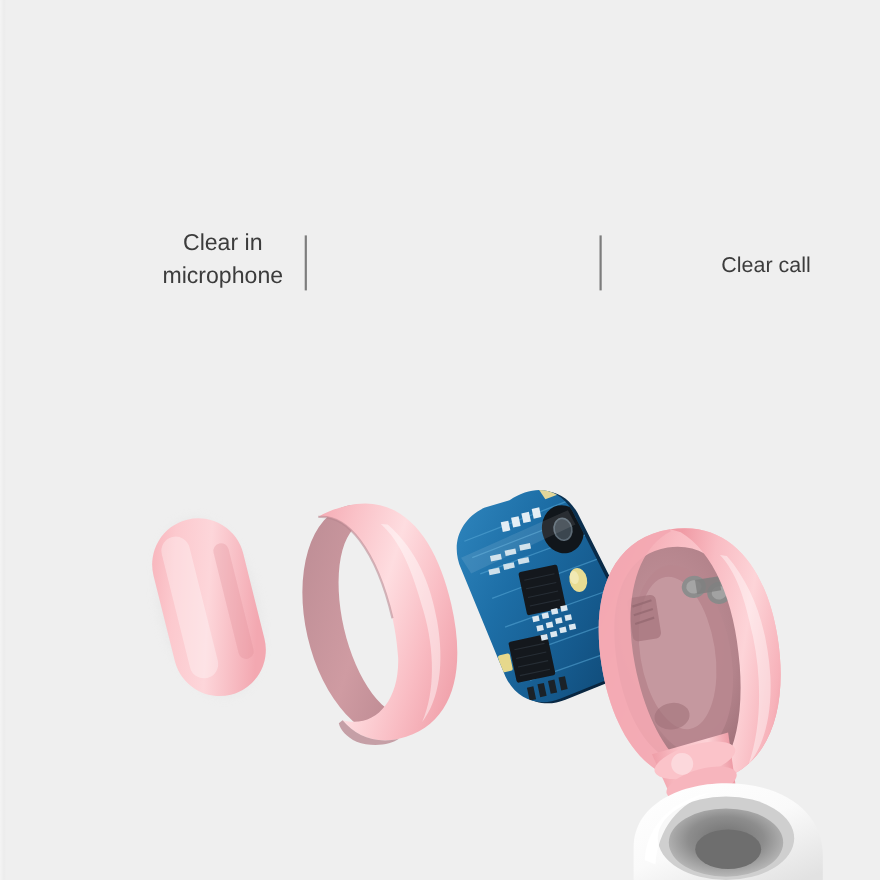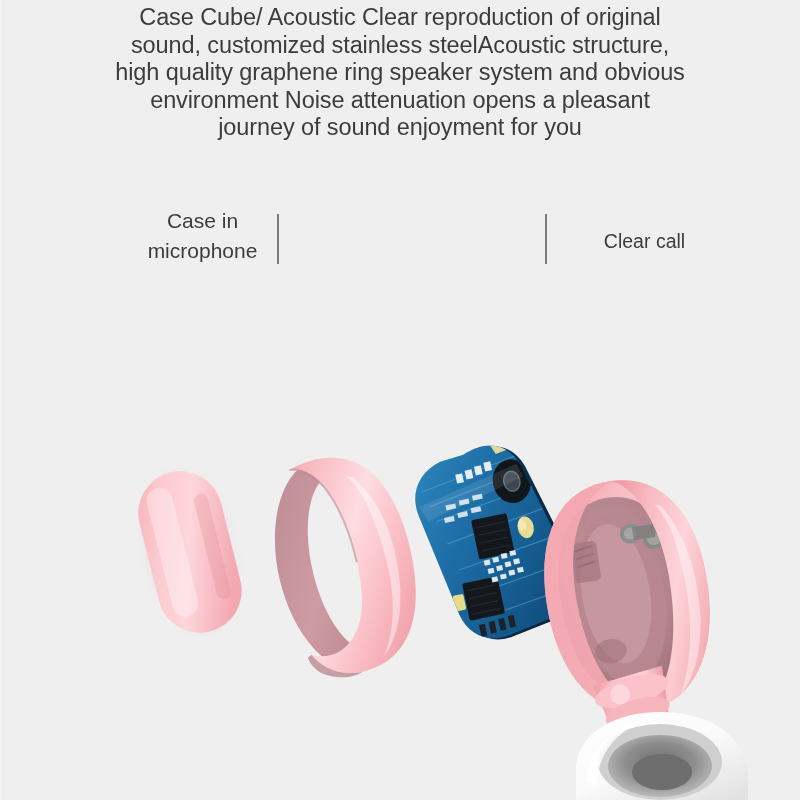--- a/index.html
+++ b/index.html
@@ -72,20 +72,21 @@
     width: 230px;
     font-size: 24px;
     line-height: 32px;
     top: -2px;
   }
   #feature-2 {
     left: 492px;
     width: 185px;
     font-size: 19.5px;
     top: 20px;
+    text-align: right;
   }
   .divider {
     position: absolute;
     width: 2px;
     height: 50px;
     background: #7d7d7d;
     top: 8px;
   }
   #divider-0 { left: 217px; }
   #divider-1 { left: 485px; }
@@ -100,29 +101,24 @@
   }
   #product svg { display: block; }
 </style>
 </head>
 <body>
 
 <div id="stage">
 
   <div id="left-edge"></div>
 
-  <div id="headline">Case Cube/ Acoustic  Clear reproduction of original
-sound, customized stainless steelAcoustic structure,
-high quality graphene ring speaker system and obvious
-environment  Noise attenuation opens a pleasant
-journey of sound enjoyment for you</div>
 
   <div id="features">
 
-    <div class="feature" id="feature-0">Case in
+    <div class="feature" id="feature-0">Clear in
 microphone</div>
 
     <div class="divider" id="divider-0"></div>
 
 
     <div class="divider" id="divider-1"></div>
 
     <div class="feature" id="feature-2">Clear call</div>
   </div>
 

